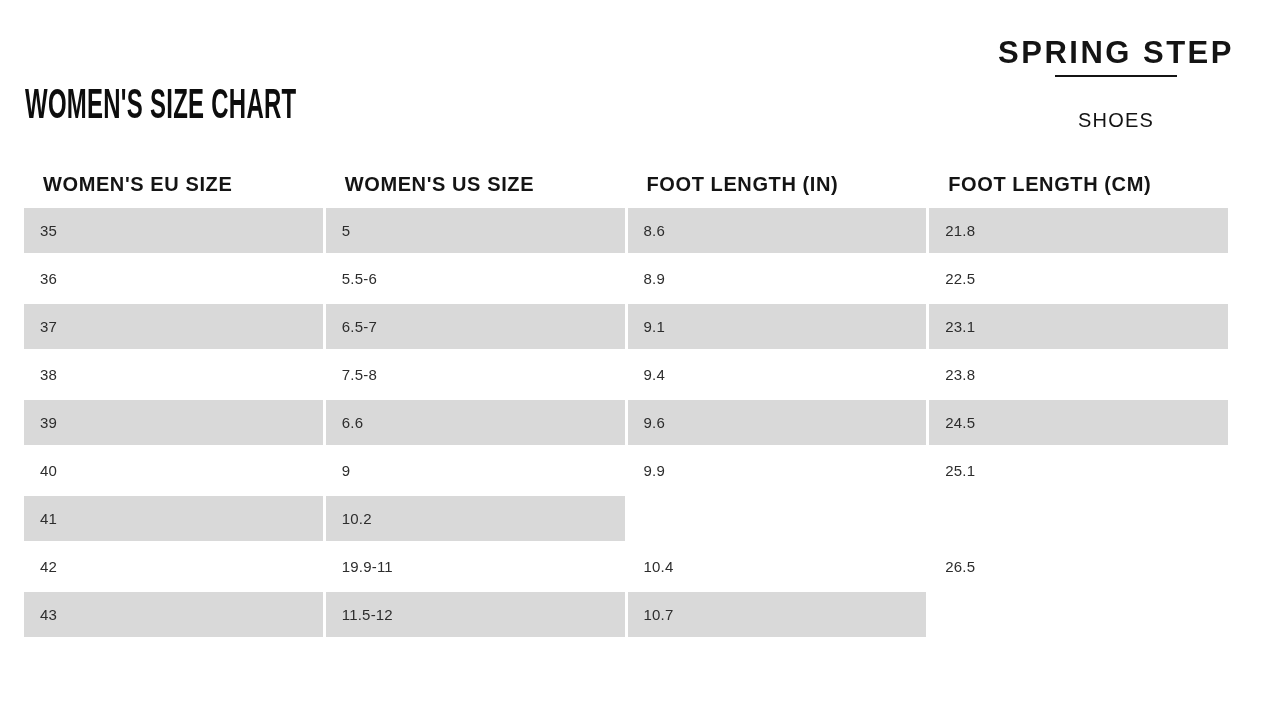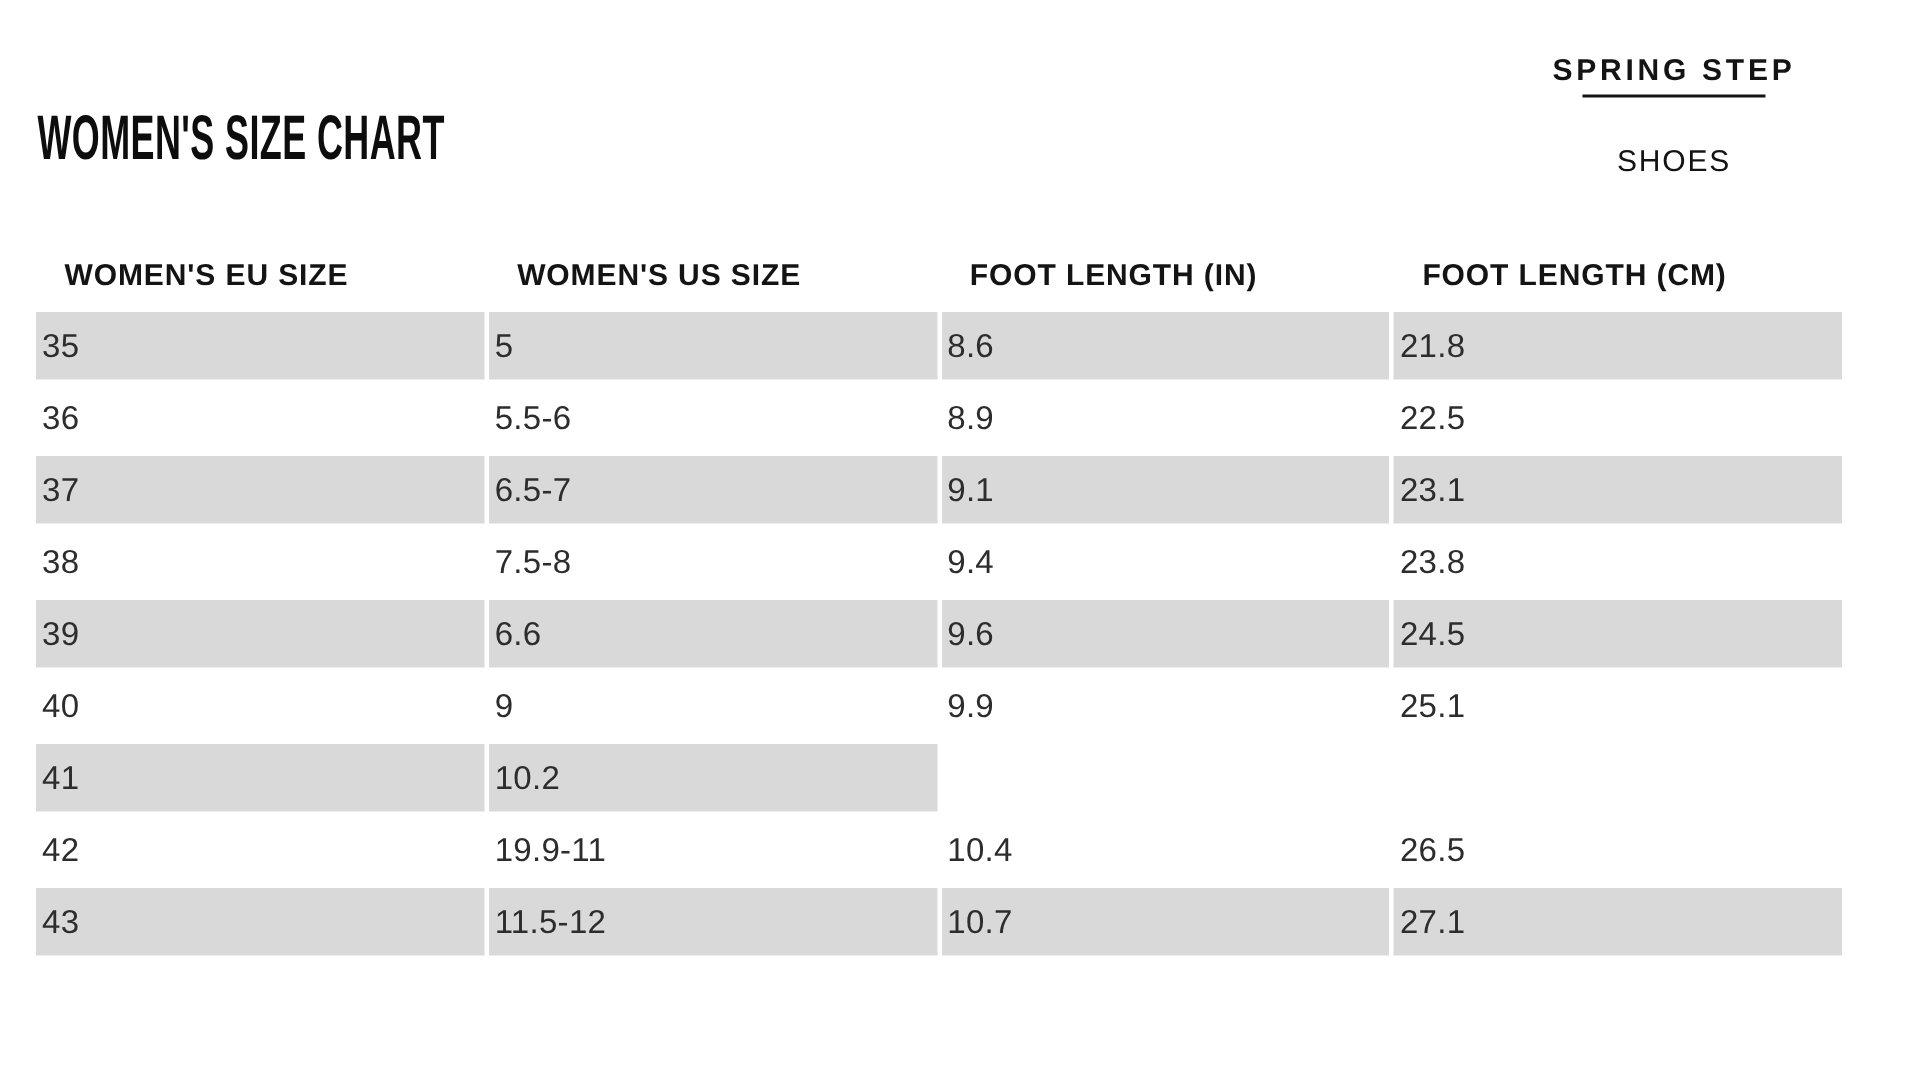--- a/index.html
+++ b/index.html
@@ -5,49 +5,49 @@
   :root { --stripe:#d9d9d9; --ink:#2d2d2d; --heading:#141414; }
   * { box-sizing:border-box; }
   html,body { margin:0; padding:0; }
   body {
     width:1280px; height:720px; background:#ffffff;
     font-family:"Liberation Sans", sans-serif; color:var(--ink);
   }
   .canvas { position:relative; width:1280px; height:720px; overflow:hidden; background:#ffffff; }
 
   
-  .page-title { position:absolute; left:25px; top:70px; }
+  .page-title { position:absolute; left:25px; top:82px; }
   .page-title .inner {
     display:inline-block; white-space:nowrap;
     font-size:42px; font-weight:bold; line-height:1.05; color:#0d0d0d;
     transform:scaleX(0.57); transform-origin:left top; letter-spacing:0.5px;
   }
 
   
   .logo { position:absolute; left:995px; top:36px; width:242px; text-align:center; color:#141414; }
-  .logo-primary { font-size:20px; font-weight:bold; letter-spacing:2.5px; line-height:1.1; white-space:nowrap; }
+  .logo-primary { font-size:31px; font-weight:bold; letter-spacing:2.5px; line-height:1.1; white-space:nowrap; }
   .logo-rule { width:122px; height:2px; background:#141414; margin:5px auto 5px auto; }
   .logo-secondary { font-size:20px; font-weight:normal; letter-spacing:1.2px; line-height:1.1;margin-top:32px; }
 
   
   .size-table { position:absolute; left:24px; top:174px; width:1204px; }
   .thead {
     display:grid; grid-template-columns:repeat(4,1fr); column-gap:3px;
     margin-bottom:14px; height:20px;
   }
   .th {
     padding-left:19px; font-size:20px; font-weight:bold; letter-spacing:0.6px;
     color:var(--heading); line-height:20px; white-space:nowrap;
   }
   .tbody { display:flex; flex-direction:column; row-gap:3px; }
   .tr { display:grid; grid-template-columns:repeat(4,1fr); column-gap:3px; height:45px; }
   .tr.odd .td { background:var(--stripe); }
   .td {
-    display:flex; align-items:center; padding-left:4px;
-    font-size:22px; color:var(--ink); letter-spacing:0.2px;
+    display:flex; align-items:center; padding-left:16px;
+    font-size:15px; color:var(--ink); letter-spacing:0.2px;
   }
 </style>
 </head>
 <body>
 
 <div class="canvas">
 
   <div class="page-title">
     <span class="inner">WOMEN'S SIZE CHART</span>
   </div>
@@ -109,18 +109,17 @@
         <div class="tr even">
           <div class="td">42</div>
           <div class="td">19.9-11</div>
           <div class="td">10.4</div>
           <div class="td">26.5</div>
         </div>
         <div class="tr odd">
           <div class="td">43</div>
           <div class="td">11.5-12</div>
           <div class="td">10.7</div>
-          <div class="td">27.1</div>
         </div>
       </div>
   </div>
 
 </div>
 
 </body></html>

